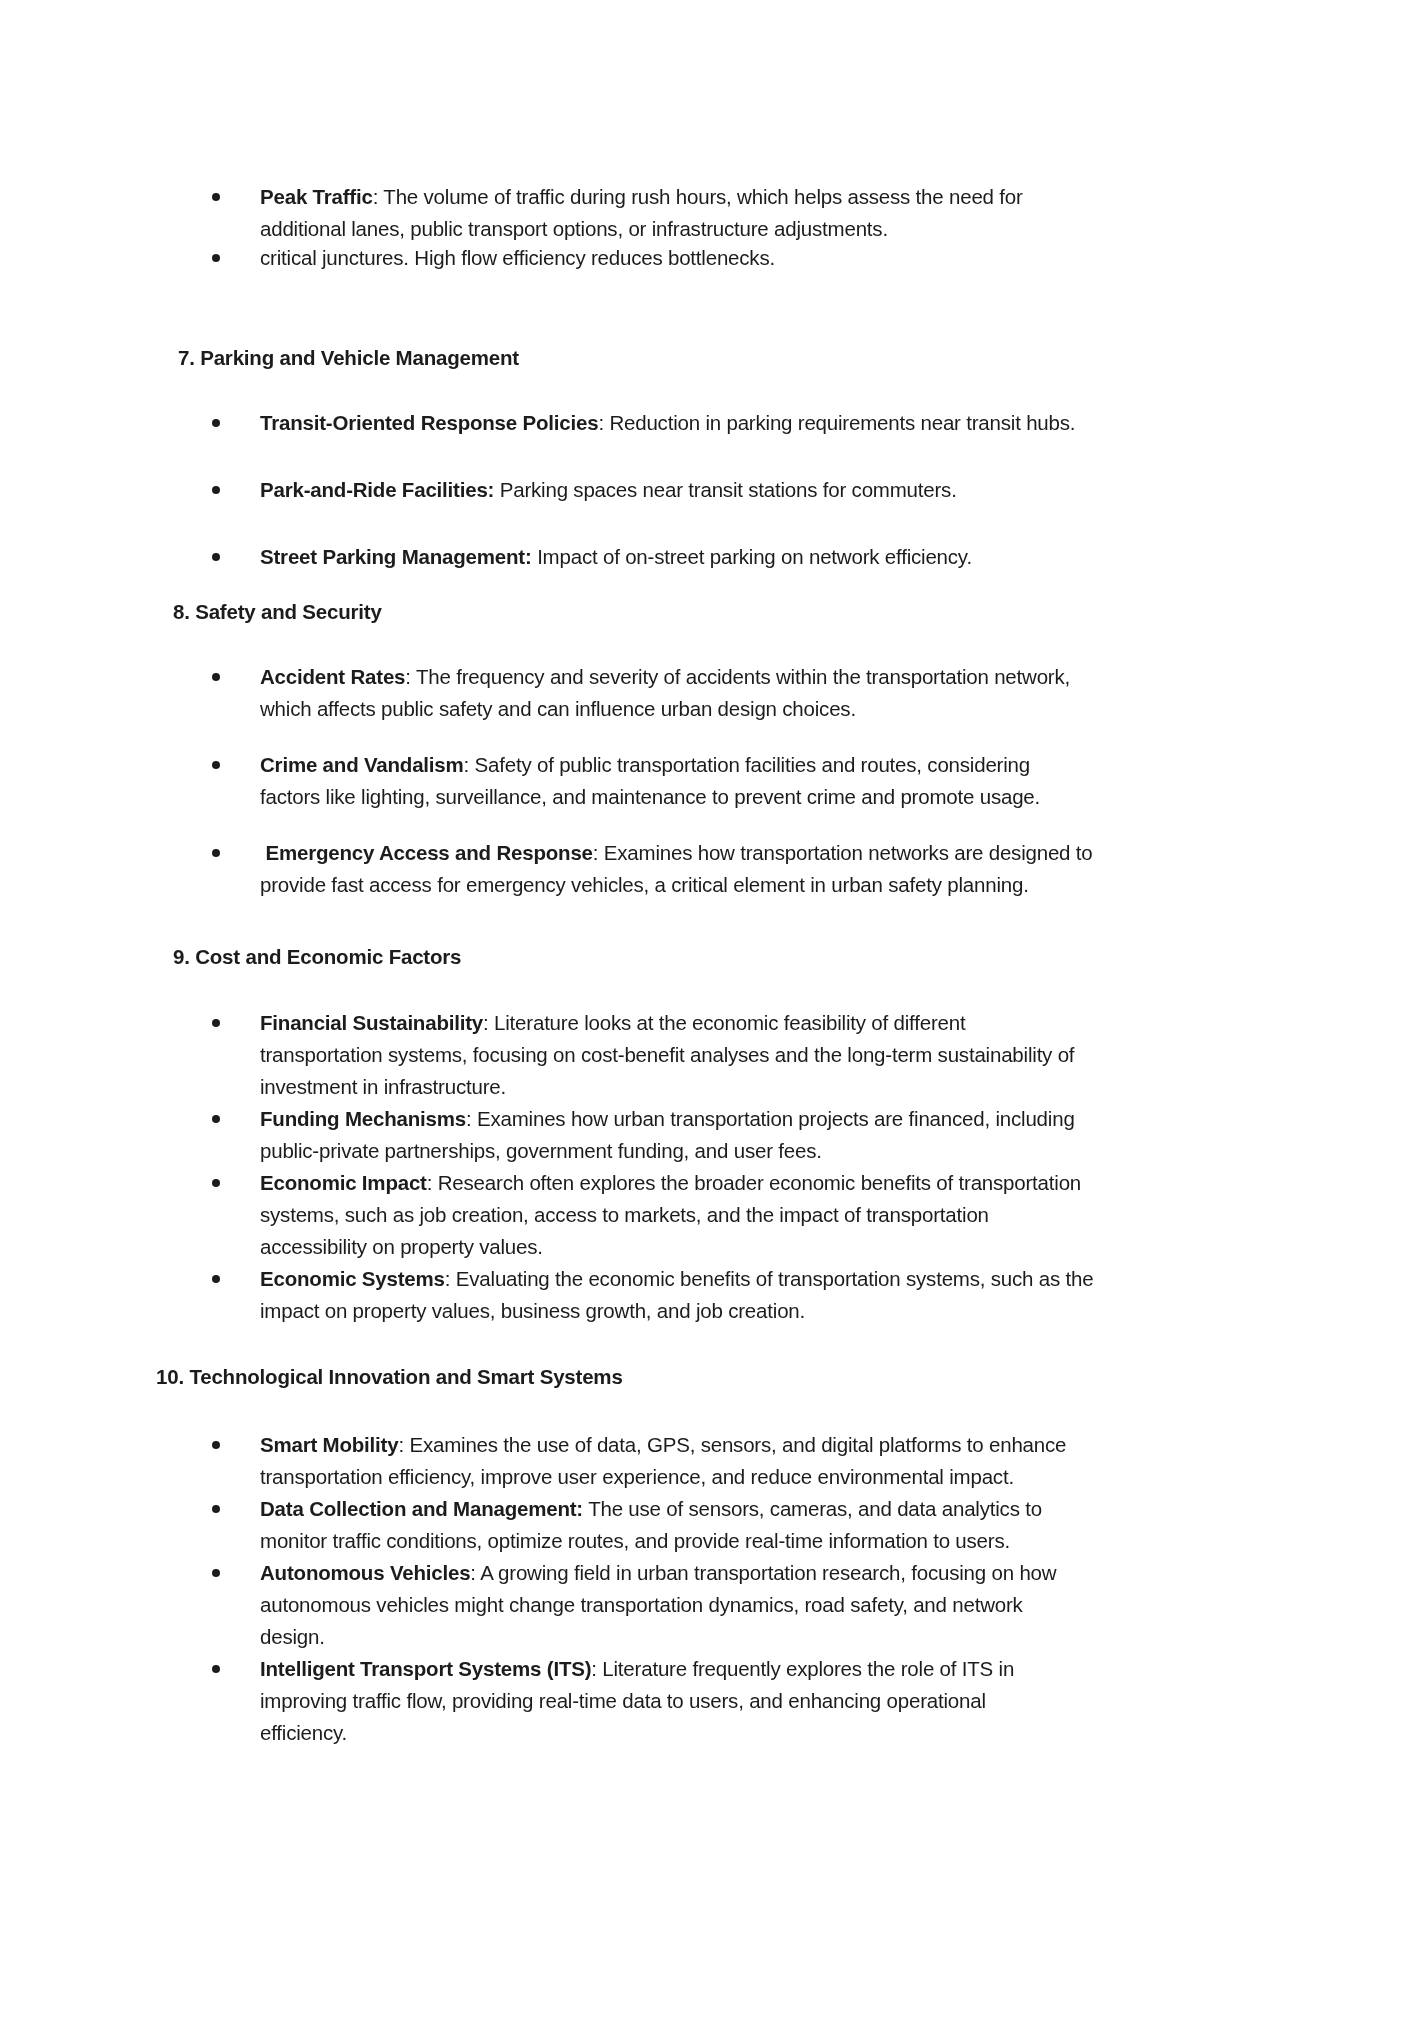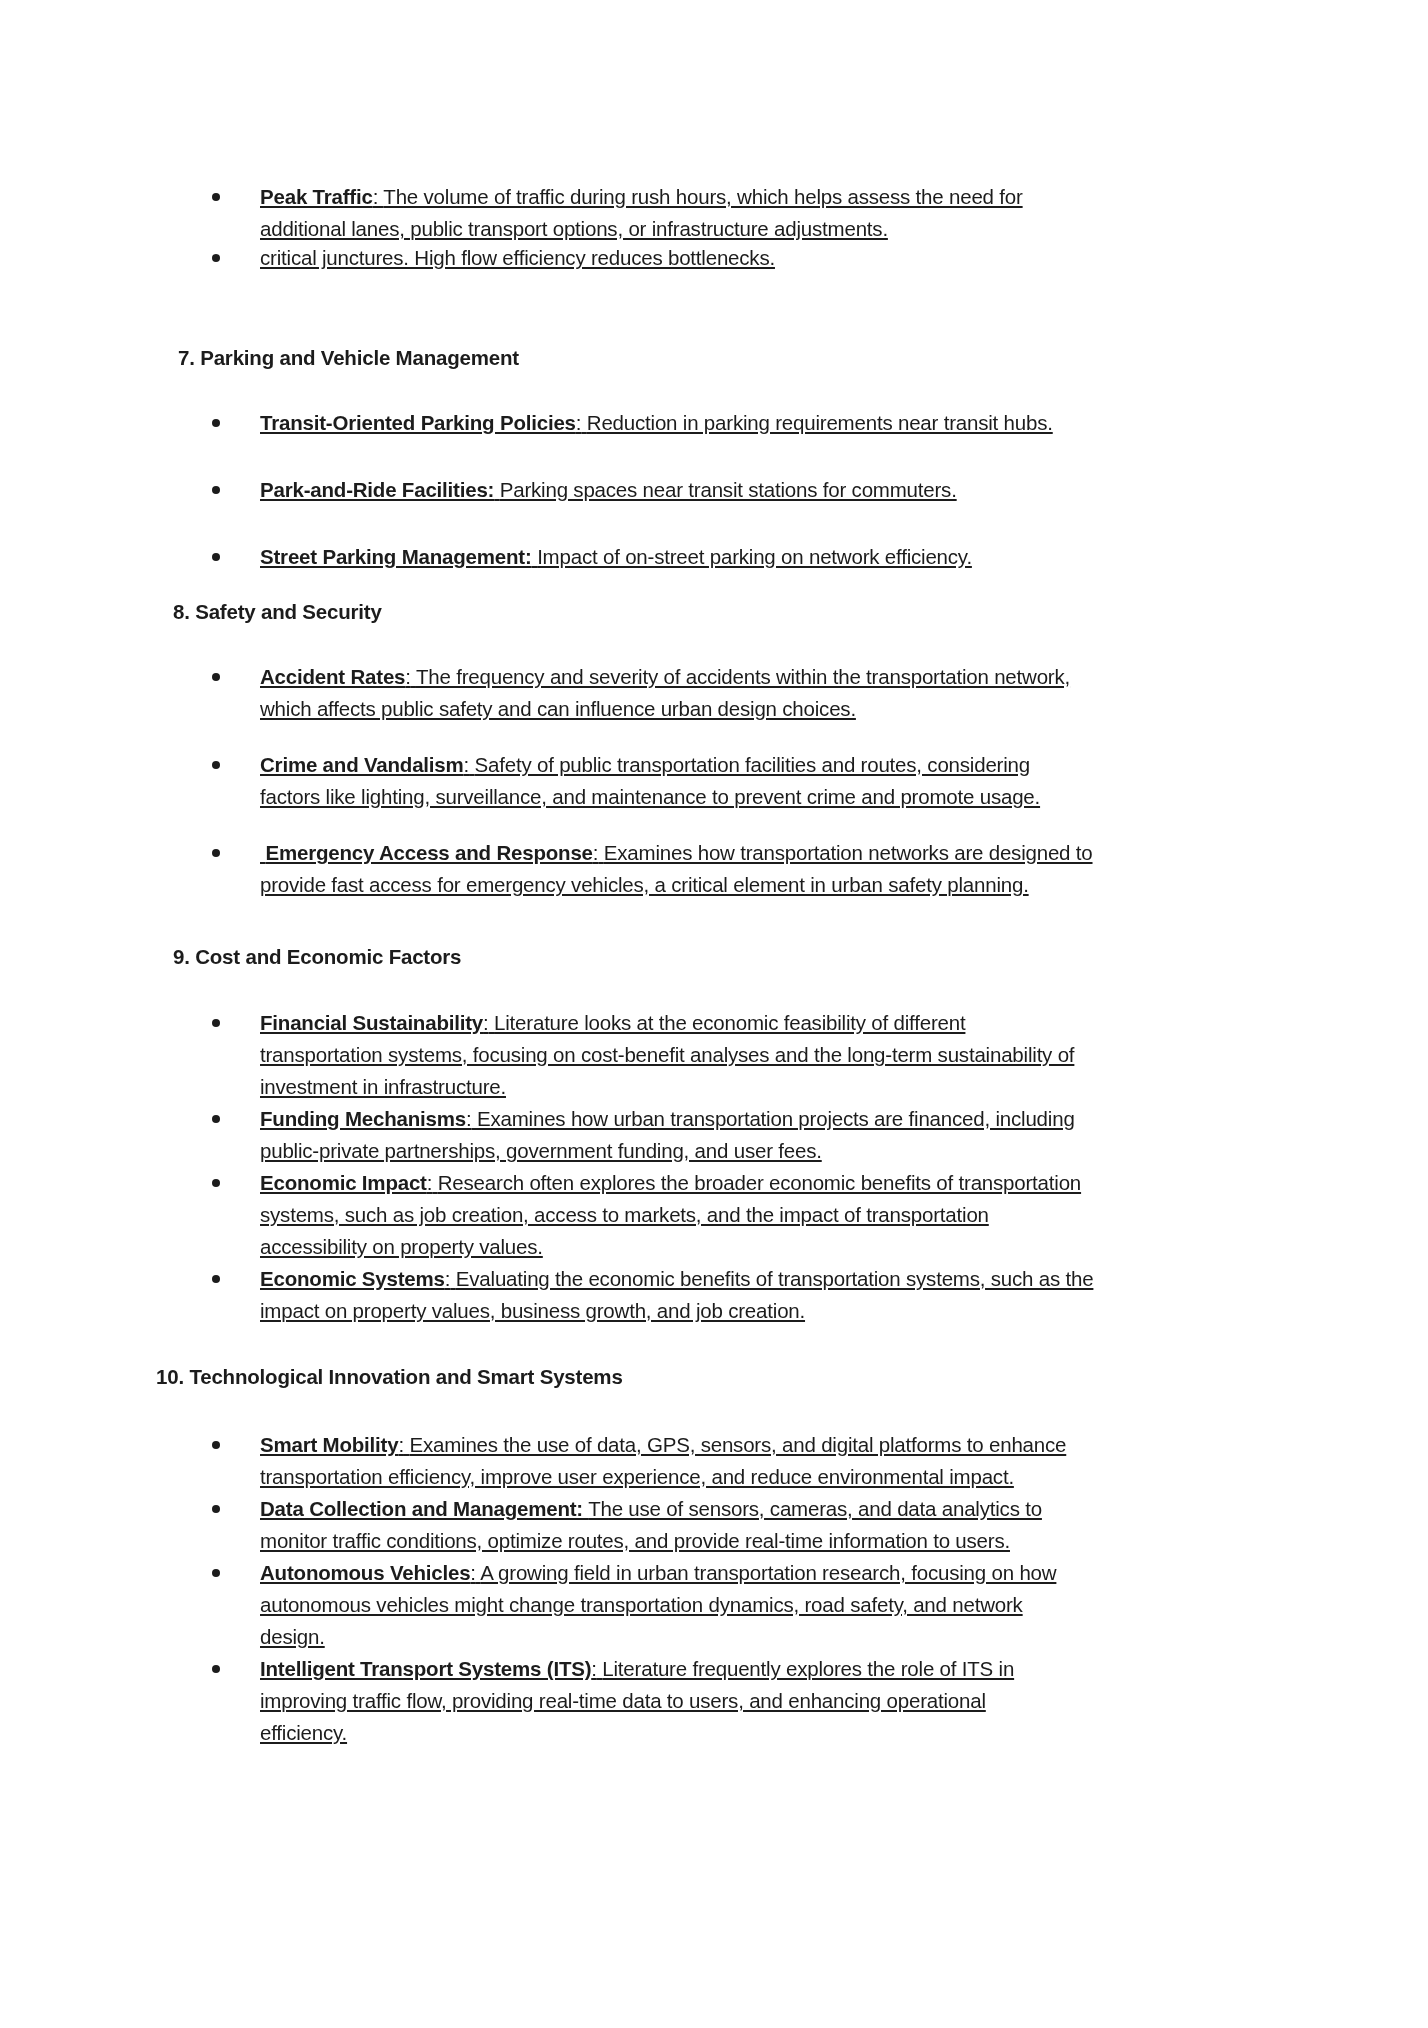--- a/index.html
+++ b/index.html
@@ -4,21 +4,21 @@
 <style>
   html, body { margin: 0; padding: 0; background: #ffffff; }
   body { width: 1428px; height: 2028px; position: relative; overflow: hidden;
          font-family: "Liberation Sans", sans-serif; color: #1c1c1c; }
   .page { position: absolute; left: 0; top: 0; width: 1428px; height: 2028px; background: #fff; }
   .heading { position: absolute; font-weight: bold; font-size: 20.5px; line-height: 32px;
              white-space: nowrap; letter-spacing: -0.2px; }
   .item { position: absolute; left: 206px; width: 1060px; }
   .bullet { position: absolute; left: 6px; top: 12px; width: 8px; height: 8px; border-radius: 50%;
             background: #1c1c1c; }
-  .item-body { position: absolute; left: 54px; font-size: 20.5px; line-height: 32px; letter-spacing: -0.2px; text-decoration: underline; }
+  .item-body { position: absolute; left: 54px; font-size: 20.5px; line-height: 32px; letter-spacing: -0.2px; }
   .line { display: block; white-space: nowrap; height: 32px; }
   .label { font-weight: bold; }
 </style>
 </head>
 <body>
 
 <div class="page">
 
   <div class="item" style="top:181px">
     <span class="bullet"></span>
@@ -31,21 +31,21 @@
     <span class="bullet"></span>
     <div class="item-body">
       <span class="line">critical junctures. High flow efficiency reduces bottlenecks.</span>
     </div>
   </div>
 
   <div class="heading" style="left:178px; top:342px">7. Parking and Vehicle Management</div>
   <div class="item" style="top:407px">
     <span class="bullet"></span>
     <div class="item-body">
-      <span class="line"><span class="label">Transit-Oriented Parking Policies</span><span>:</span> <span>Reduction in parking requirements near transit hubs.</span></span>
+      <span class="line"><span class="label">Transit-Oriented Response Policies</span><span>:</span> <span>Reduction in parking requirements near transit hubs.</span></span>
     </div>
   </div>
   <div class="item" style="top:474px">
     <span class="bullet"></span>
     <div class="item-body">
       <span class="line"><span class="label">Park-and-Ride Facilities:</span> <span>Parking spaces near transit stations for commuters.</span></span>
     </div>
   </div>
   <div class="item" style="top:541px">
     <span class="bullet"></span>

